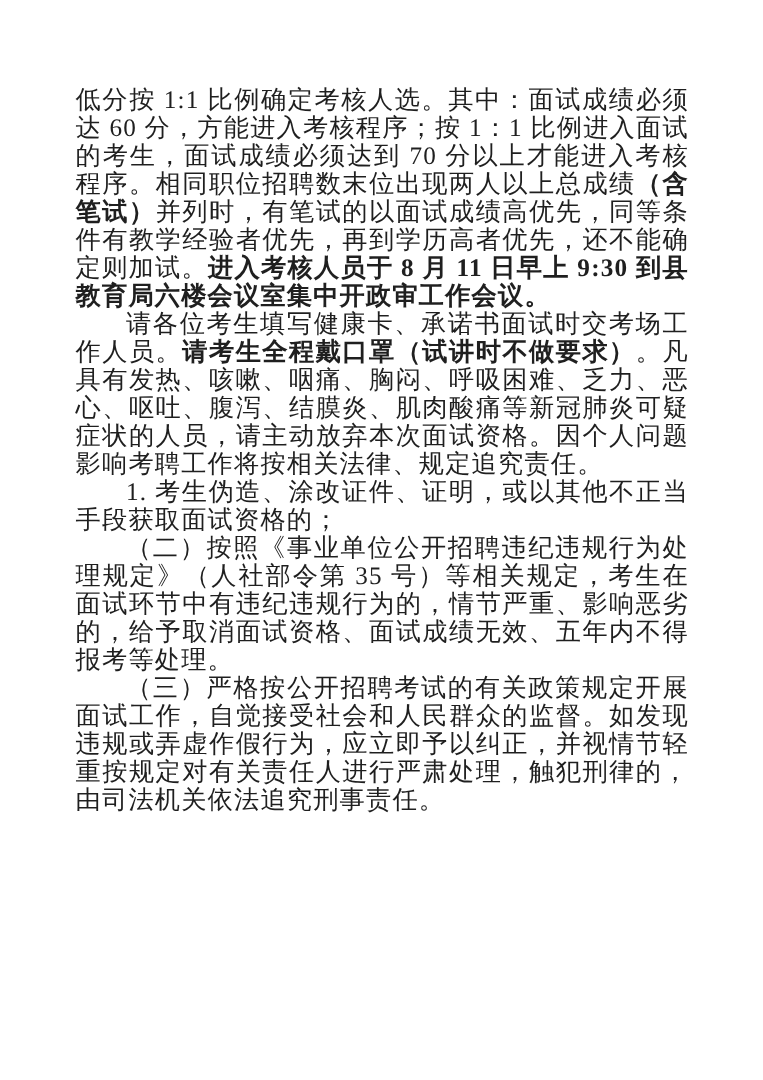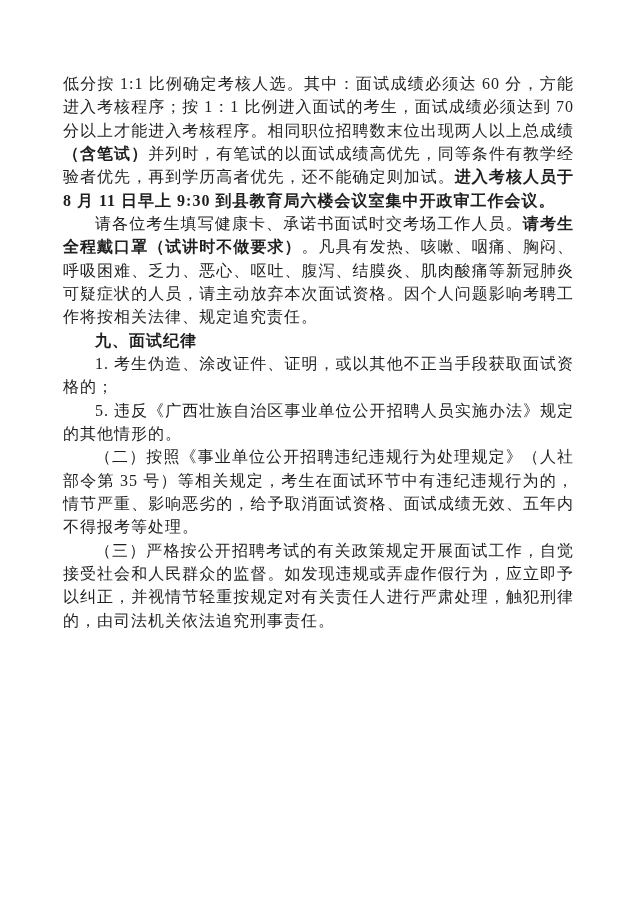--- a/index.html
+++ b/index.html
@@ -11,21 +11,21 @@
     position: relative;
     width: 636px;
     height: 900px;
     background: #ffffff;
     box-sizing: border-box;
     padding: 72px 62px 0 63px;
     overflow: hidden;
   }
   .doc {
     font-family: "Liberation Serif", "DejaVu Serif", serif;
-    font-size: 16px;
+    font-size: 21px;
     line-height: 23.33px;
     letter-spacing: 1px;
     color: #1f1f1f;
     text-align: justify;
   }
   .doc p {
     margin: 0;
     padding: 0;
     text-indent: 2em;
   }
@@ -49,24 +49,22 @@
       <span>低分按 1:1 比例确定考核人选。其中：面试成绩必须达 60 分，方能进入考核程序；按 1：1 比例进入面试的考生，面试成绩必须达到 70 分以上才能进入考核程序。相同职位招聘数末位出现两人以上总成绩</span><span class="b">（含笔试）</span><span>并列时，有笔试的以面试成绩高优先，同等条件有教学经验者优先，再到学历高者优先，还不能确定则加试。</span><span class="b">进入考核人员于 8 月 11 日早上 9:30 到县教育局六楼会议室集中开政审工作会议。</span>
     </p>
 
 
     <p>
       <span>请各位考生填写健康卡、承诺书面试时交考场工作人员。</span><span class="b">请考生全程戴口罩（试讲时不做要求）</span><span>。凡具有发热、咳嗽、咽痛、胸闷、呼吸困难、乏力、恶心、呕吐、腹泻、结膜炎、肌肉酸痛等新冠肺炎可疑症状的人员，请主动放弃本次面试资格。因个人问题影响考聘工作将按相关法律、规定追究责任。</span>
     </p>
 
 
 
-    <p class="heading">九、面试纪律</p>
 
 
     <p>1. 考生伪造、涂改证件、证明，或以其他不正当手段获取面试资格的；</p>
-    <p>5. 违反《广西壮族自治区事业单位公开招聘人员实施办法》规定的其他情形的。</p>
 
     <p>（二）按照《事业单位公开招聘违纪违规行为处理规定》（人社部令第 35 号）等相关规定，考生在面试环节中有违纪违规行为的，情节严重、影响恶劣的，给予取消面试资格、面试成绩无效、五年内不得报考等处理。</p>
 
     <p>（三）严格按公开招聘考试的有关政策规定开展面试工作，自觉接受社会和人民群众的监督。如发现违规或弄虚作假行为，应立即予以纠正，并视情节轻重按规定对有关责任人进行严肃处理，触犯刑律的，由司法机关依法追究刑事责任。</p>
 
   </div>
 </div>
 
 </body></html>

